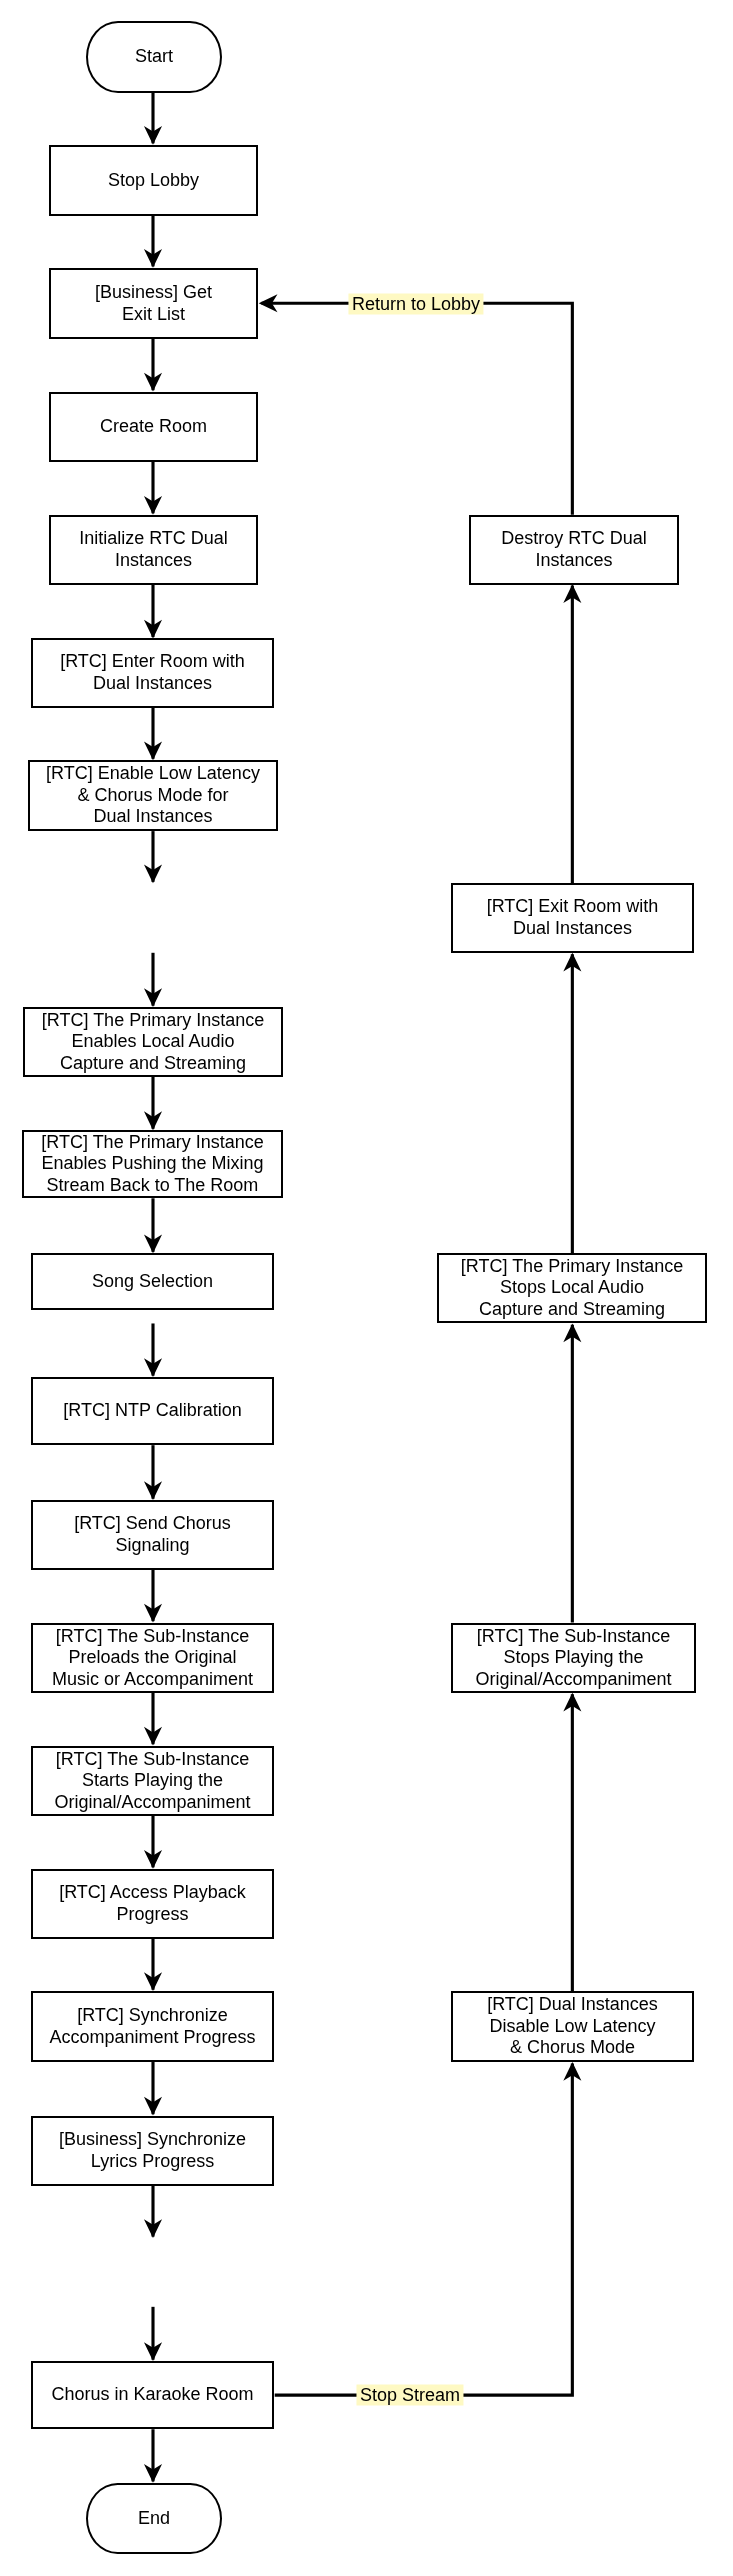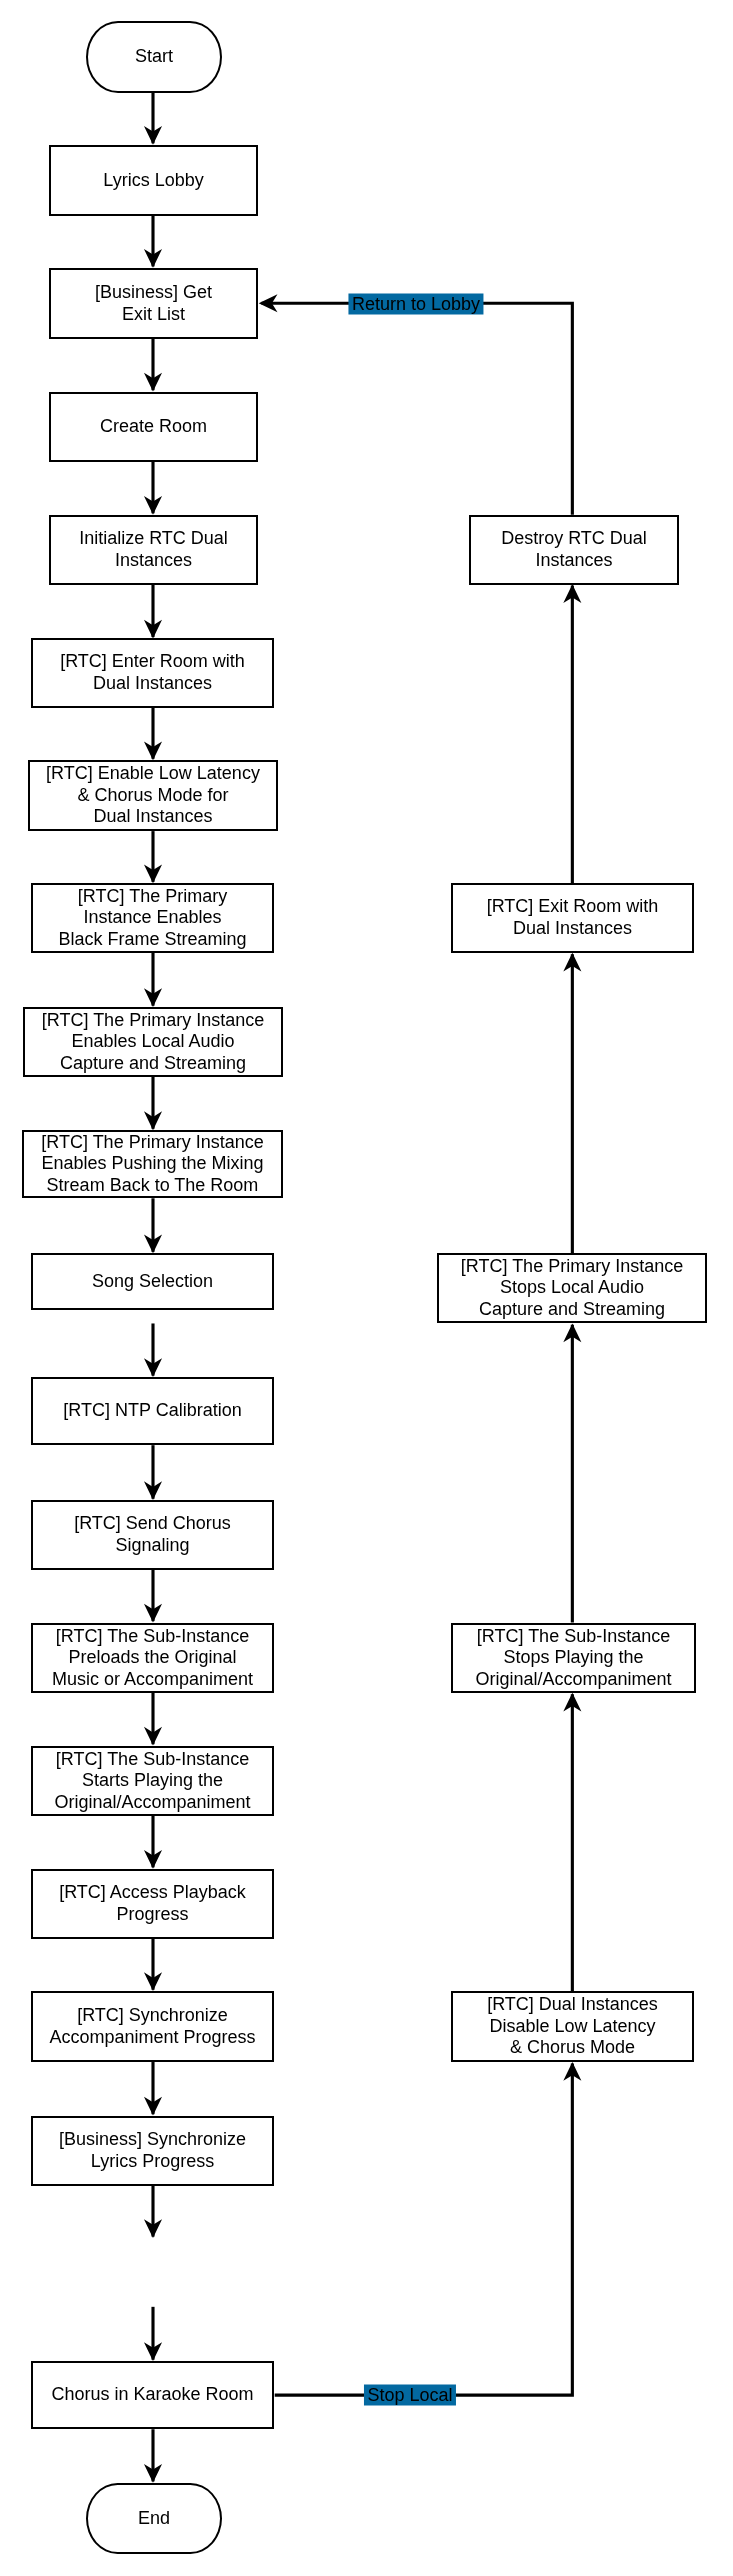--- a/index.html
+++ b/index.html
@@ -27,21 +27,21 @@
     text-align: center;
     white-space: pre-line;
     font-size: 18px;
     line-height: 21.6px;
     color: #000000;
   }
   .terminator { border-radius: 32px / 36px; }
   .edge-label {
     position: absolute;
     transform: translate(-50%, -50%);
-    background: #0369a1;
+    background: #fef9c3;
     padding: 0 3.5px;
     font-size: 18px;
     line-height: 21px;
     white-space: nowrap;
   }
 </style>
 </head>
 <body>
 
 <div id="canvas">
@@ -108,21 +108,21 @@
 
       <polygon points="372,436 399,423 391,436 399,449"></polygon>
     </g>
   </svg>
 
   <div class="node terminator" style="left:86px;top:21px;width:136px;height:72px">
     <span>Start</span>
     </div>
 
   <div class="node" style="left:49px;top:145px;width:209px;height:71px">
-    <span>Lyrics Lobby</span>
+    <span>Stop Lobby</span>
     </div>
 
   <div class="node" style="left:49px;top:268px;width:209px;height:71px">
     <span>[Business] Get
 Exit List</span>
     </div>
 
   <div class="node" style="left:49px;top:392px;width:209px;height:70px">
     <span>Create Room</span>
     </div>
@@ -136,25 +136,20 @@
     <span>[RTC] Enter Room with
 Dual Instances</span>
     </div>
 
   <div class="node" style="left:28px;top:760px;width:250px;height:71px">
     <span>[RTC] Enable Low Latency
 &amp; Chorus Mode for
 Dual Instances</span>
     </div>
 
-  <div class="node" style="left:31px;top:883px;width:243px;height:70px">
-    <span>[RTC] The Primary
-Instance Enables
-Black Frame Streaming</span>
-    </div>
 
   <div class="node" style="left:23px;top:1007px;width:260px;height:70px">
     <span>[RTC] The Primary Instance
 Enables Local Audio
 Capture and Streaming</span>
     </div>
 
   <div class="node" style="left:22px;top:1130px;width:261px;height:68px">
     <span>[RTC] The Primary Instance
 Enables Pushing the Mixing
@@ -233,16 +228,16 @@
     </div>
 
   <div class="node" style="left:451px;top:1991px;width:243px;height:71px">
     <span>[RTC] Dual Instances
 Disable Low Latency
 &amp; Chorus Mode</span>
     </div>
 
   <div class="edge-label" style="left:416px;top:304px">Return to Lobby</div>
 
-  <div class="edge-label" style="left:410px;top:2395px">Stop Local</div>
+  <div class="edge-label" style="left:410px;top:2395px">Stop Stream</div>
 
 </div>
 
 
 </body></html>

